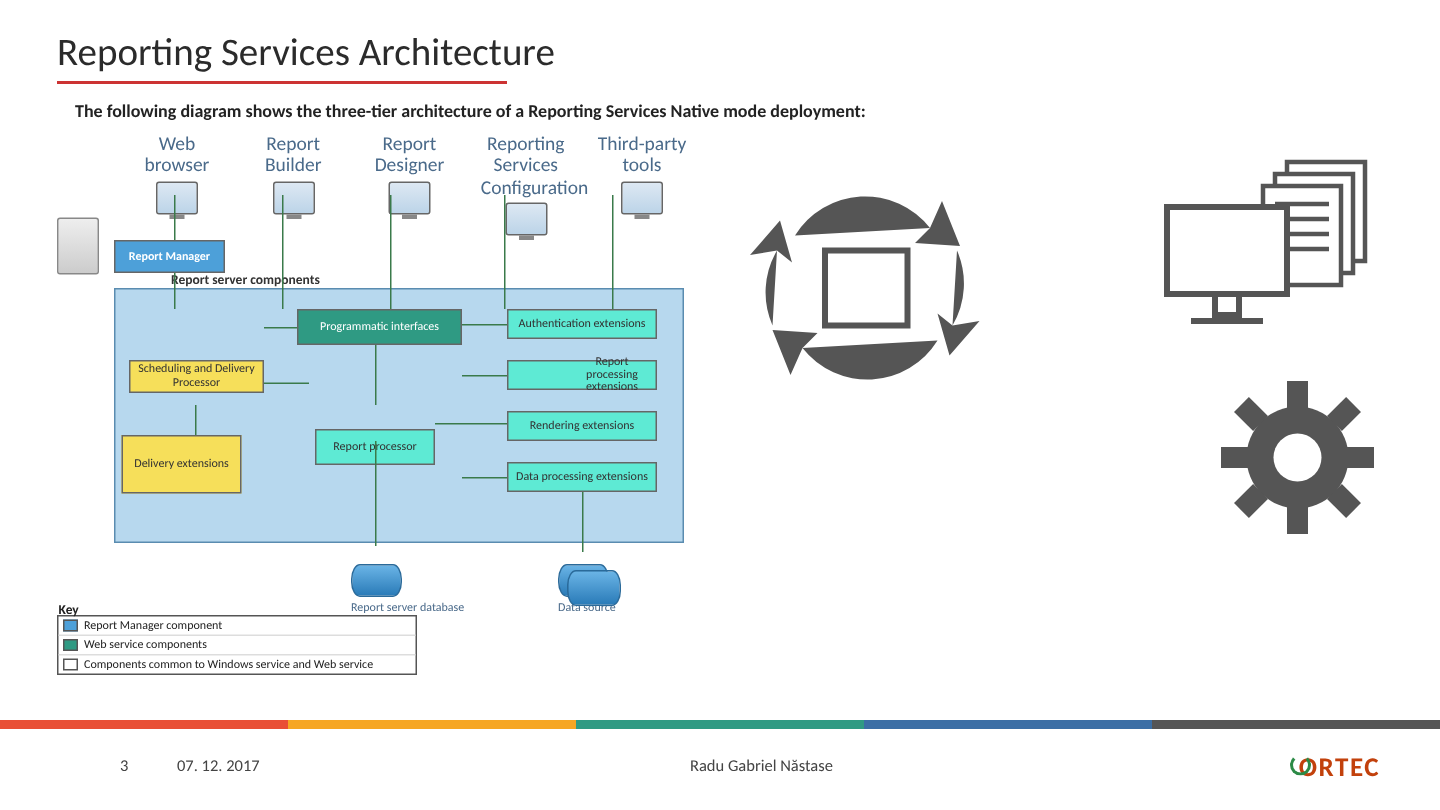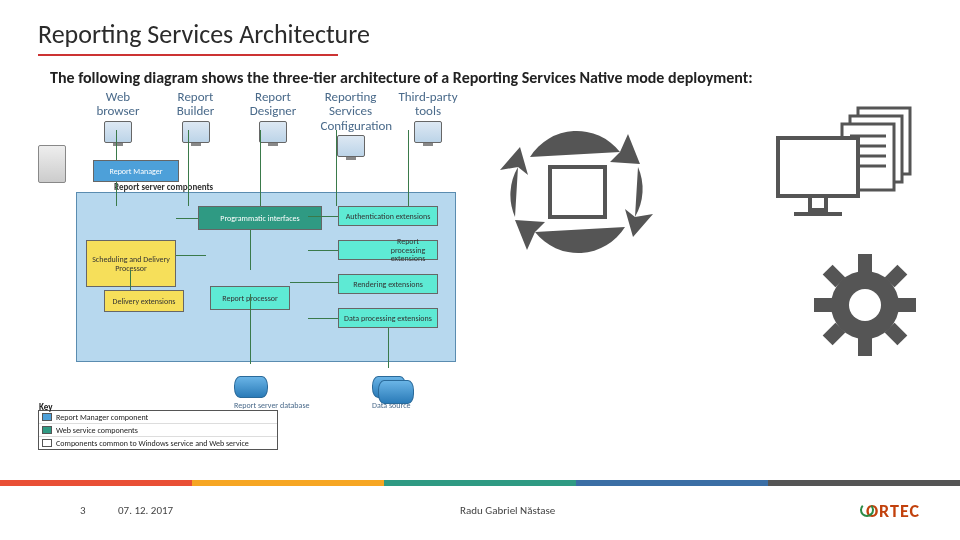--- a/index.html
+++ b/index.html
@@ -1,21 +1,21 @@
 <!DOCTYPE html>
 <html><head>
 <meta charset="utf-8">
 <style>
   * { box-sizing: border-box; margin: 0; padding: 0; }
   body { width: 960px; height: 540px; font-family: "Segoe UI", Calibri, Arial, sans-serif; background: #fff; color: #222; position: relative; overflow: hidden; }
 
   .title { position: absolute; left: 38px; top: 18px; font-size: 26px; font-weight: 400; color: #2b2b2b; }
   .title-underline { position: absolute; left: 38px; top: 54px; width: 300px; height: 2px; background: #c33; }
 
-  .subtitle { position: absolute; left: 50px; top: 68px; font-size: 16px; font-weight: 700; color: #222; }
+  .subtitle { position: absolute; left: 50px; top: 68px; font-size: 12px; font-weight: 700; color: #222; }
 
   
   .diagram { position: absolute; left: 38px; top: 90px; width: 440px; height: 380px; font-size: 8px; }
 
   .tier-top { position: absolute; left: 50px; top: 0; width: 370px; height: 60px; display: flex; justify-content: space-between; }
   .client { width: 60px; text-align: center; color: #4a6a8a; font-size: 13px; line-height: 1.1; }
   .client .lbl { margin-bottom: 2px; }
   .client .mon { width: 28px; height: 22px; margin: 0 auto; border: 1px solid #666; background: linear-gradient(#dde8f3,#bcd4e8); border-radius: 2px; position: relative; }
   .client .mon::after { content:""; position:absolute; bottom:-4px; left:50%; transform:translateX(-50%); width:10px; height:3px; background:#888; }
 
@@ -91,37 +91,37 @@
         <div class="mon"></div>
       </div>
     <div class="client">
         <div class="lbl">Third-party tools</div>
         <div class="mon"></div>
       </div>
   </div>
 
   <div class="server-icon"></div>
 
-  <div class="box blue" style="left:55px; top:70px; width:86px; height:22px;">Report Manager</div>
+  <div class="box blue" style="left:38px; top:70px; width:74px; height:22px;font-weight:bold;">Report Manager</div>
 
   <div class="panel-blue">
     <div class="panel-title">Report server components</div>
   </div>
 
   <div class="line" style="left:78px; top:40px; width:1px; height:30px;"></div>
   <div class="line" style="left:150px; top:40px; width:1px; height:76px;"></div>
   <div class="line" style="left:222px; top:40px; width:1px; height:76px;"></div>
   <div class="line" style="left:298px; top:40px; width:1px; height:76px;"></div>
   <div class="line" style="left:370px; top:40px; width:1px; height:76px;"></div>
   <div class="line" style="left:78px; top:92px; width:1px; height:24px;"></div>
 
-  <div class="box teal stack" style="left:160px; top:116px; width:124px; height:24px; position:absolute;">Programmatic interfaces</div>
-
-  <div class="box yellow" style="left:48px; top:150px; width:90px; height:47px;">Scheduling and Delivery Processor</div>
-  <div class="box yellow stack" style="left:66px; top:200px; width:80px; height:22px;">Delivery extensions</div>
+  <div class="box teal stack" style="left:160px; top:116px; width:110px; height:24px; position:absolute;">Programmatic interfaces</div>
+
+  <div class="box yellow" style="left:48px; top:150px; width:90px; height:22px;">Scheduling and Delivery Processor</div>
+  <div class="box yellow stack" style="left:43px; top:200px; width:80px; height:39px;">Delivery extensions</div>
 
   <div class="box white stack" style="left:172px; top:180px; width:80px; height:24px;margin-top:16px;">Report processor</div>
 
   <div class="box white stack" style="left:300px; top:116px; width:100px; height:20px;">Authentication extensions</div>
   <div class="box white stack" style="left:300px; top:150px; width:100px; height:20px;padding-left:42px;">Report processing extensions</div>
   <div class="box white stack" style="left:300px; top:184px; width:100px; height:20px;">Rendering extensions</div>
   <div class="box white stack" style="left:300px; top:218px; width:100px; height:20px;">Data processing extensions</div>
 
   <div class="line" style="left:138px; top:128px; width:22px; height:1px;"></div>
   <div class="line" style="left:270px; top:126px; width:30px; height:1px;"></div>

